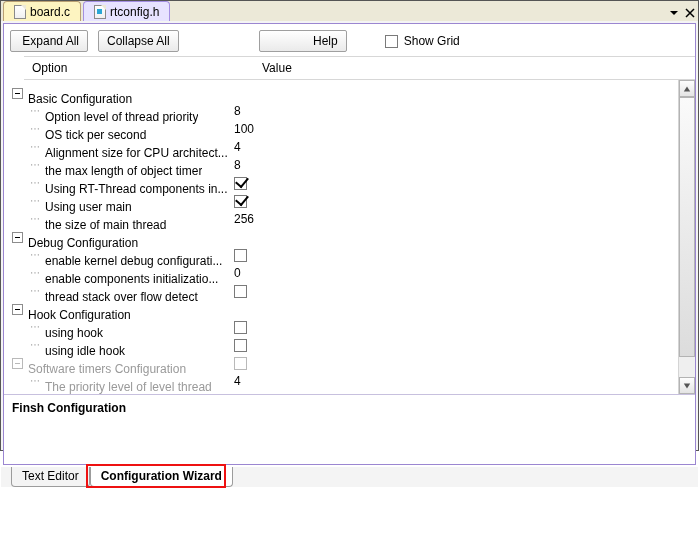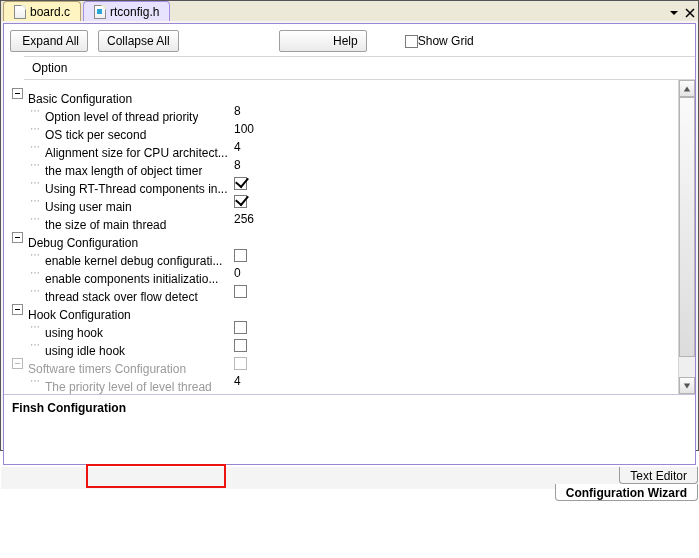--- a/index.html
+++ b/index.html
@@ -13,23 +13,23 @@
   .file-icon::after { content:""; position:absolute; top:-1px; right:-1px; width:0; height:0; border-top:5px solid #ece9d8; border-left:5px solid transparent; }
   .file-icon.h::before { content:""; position:absolute; left:2px; top:3px; width:5px; height:5px; background:#2aa7d6; }
   .tabstrip .spacer { flex:1; }
   .tabstrip .ctl { width:16px; height:16px; display:flex; align-items:center; justify-content:center; cursor:pointer; color:#222; }
   .tabstrip .ctl svg { width:10px; height:10px; }
 
   
   .panel { flex:1; border:1px solid #9b86d1; margin:2px; background:#fff; display:flex; flex-direction:column; }
   .toolbar { display:flex; align-items:center; gap:10px; padding:6px 6px 4px 6px; }
   .btn { min-width:78px; height:22px; border:1px solid #9f9f9f; background:linear-gradient(#fff,#eaeaea); border-radius:2px; cursor:pointer; text-align:right; line-height:20px; padding:0 8px; }
-  .btn.help { min-width:88px;margin-left:20px; }
+  .btn.help { min-width:88px; }
   .toolbar .gap { width:60px; }
-  .chk { display:flex; align-items:center; cursor:pointer; }
+  .chk { display:flex; align-items:center; gap:6px; cursor:pointer; }
   .chk .box { width:13px; height:13px; border:1px solid #7a7a7a; background:#fff; position:relative; }
 
   .grid-head { display:flex; border-top:1px solid #d7d7d7; border-bottom:1px solid #d7d7d7; padding:4px 6px 4px 8px; color:#000;margin-left:20px; }
   .col-opt { width:230px; }
   .col-val { flex:1; }
 
   .tree-wrap { position:relative; flex:1; overflow:hidden; display:flex; }
   .tree { flex:1; overflow:hidden; padding:4px 0 4px 8px; }
   .row { display:flex; align-items:center; height:18px; white-space:nowrap; }
   .row .opt { width:222px; display:flex; align-items:center; overflow:hidden; text-overflow:ellipsis; }
@@ -52,21 +52,21 @@
 
   
   .vscroll { width:17px; background:#efefef; border-left:1px solid #d4d4d4; display:flex; flex-direction:column; }
   .vscroll .arrow { height:17px; background:linear-gradient(#fdfdfd,#e4e4e4); border:1px solid #b3b3b3; margin:0; display:flex; align-items:center; justify-content:center; cursor:pointer; }
   .vscroll .arrow svg { width:8px; height:8px; fill:#555; }
   .vscroll .track { flex:1; position:relative; background:#efefef; }
   .vscroll .thumb { position:absolute; left:0; right:0; top:0; height:260px; background:linear-gradient(#fafafa,#dcdcdc); border:1px solid #b3b3b3; }
 
   .bottom-panel { border-top:1px solid #c7c0de; padding:6px 8px 0 8px; height:70px; background:#fff; font-weight:bold; }
 
-  .footer-tabs { height:22px; display:flex; align-items:flex-end; padding-left:10px; background:#f4f4f4; position:relative;flex-direction:column; }
+  .footer-tabs { height:22px; display:flex; align-items:flex-end; padding-left:10px; background:#f4f4f4; position:relative; }
   .ftab { height:20px; padding:2px 10px 0 10px; border:1px solid #9c9c9c; border-top:none; border-bottom-left-radius:4px; border-bottom-right-radius:4px; background:#f4f4f4; cursor:pointer; position:relative; }
   .ftab.active { font-weight:bold; background:#fff; }
   .highlight-box { position:absolute; border:2px solid #e11; left:85px; top:-3px; width:140px; height:24px; pointer-events:none; }
 </style>
 </head>
 <body>
 
 <div class="frame">
 
   <div class="tabstrip">
@@ -100,20 +100,21 @@
       <div class="btn help">Help</div>
       <div style="width:18px"></div>
       <label class="chk">
         <span class="box"></span>
         <span>Show Grid</span>
       </label>
     </div>
 
     <div class="grid-head">
       <div class="col-opt">Option</div>
+      <div class="col-val">Value</div>
     </div>
 
     <div class="tree-wrap">
       <div class="tree">
 
         <div class="row indent0">
           <div class="opt">
               <span class="expander"></span>
               <span class="label">Basic Configuration</span>
             </div>

